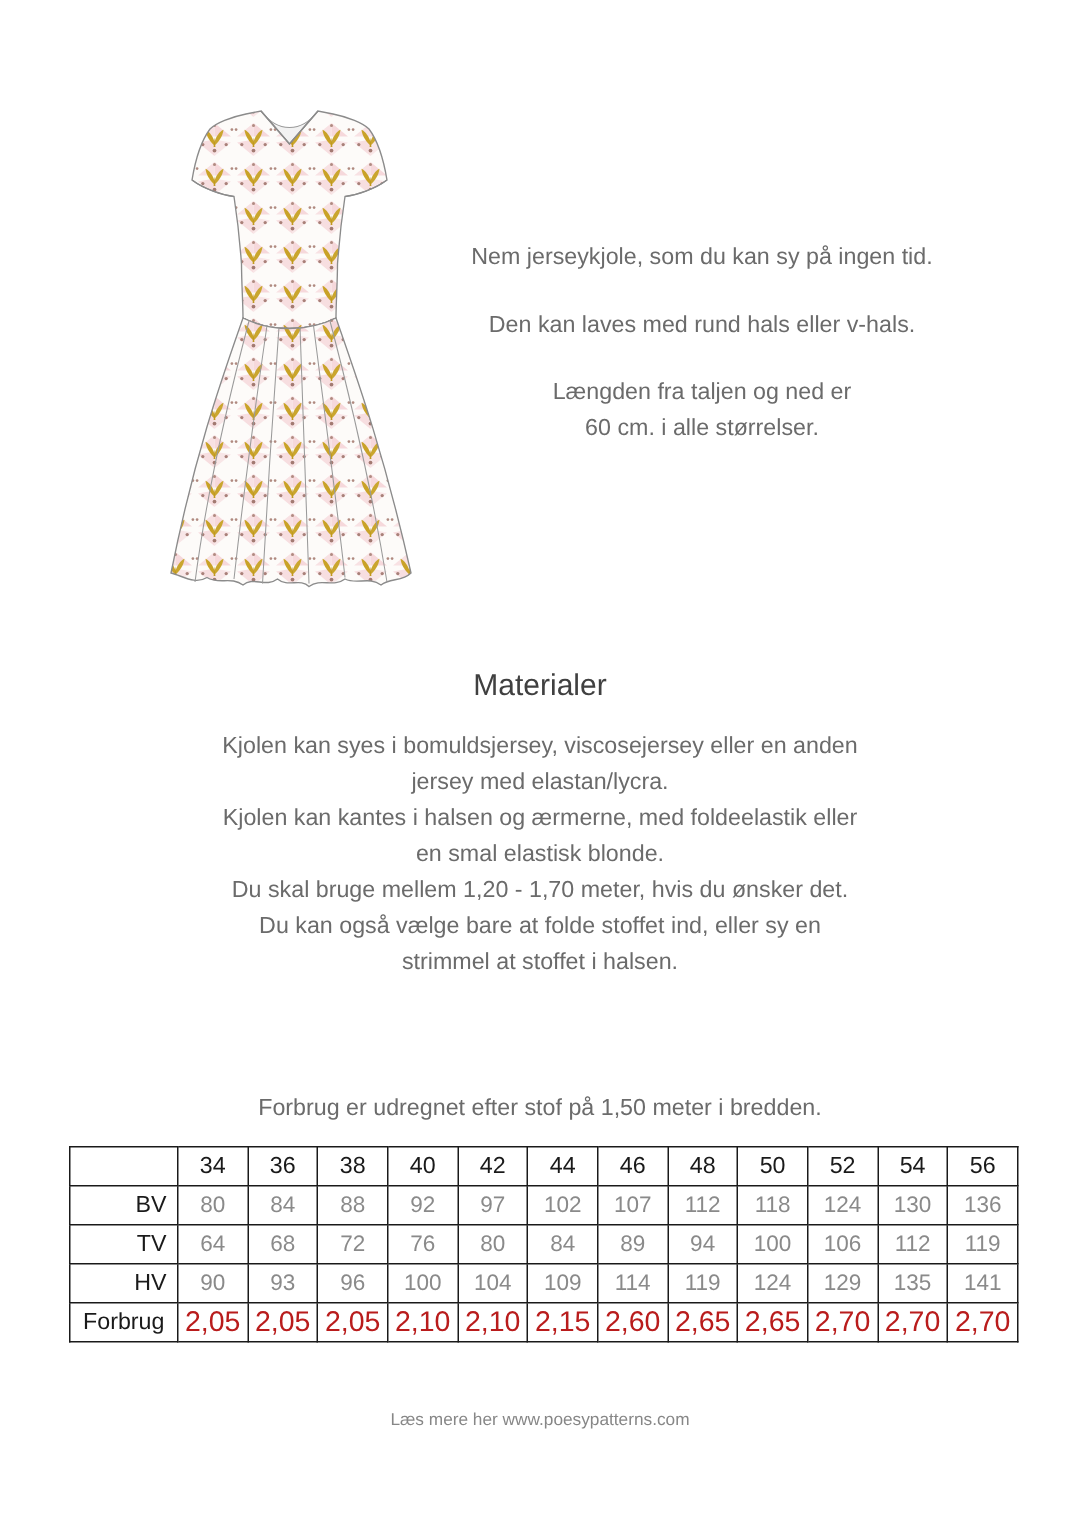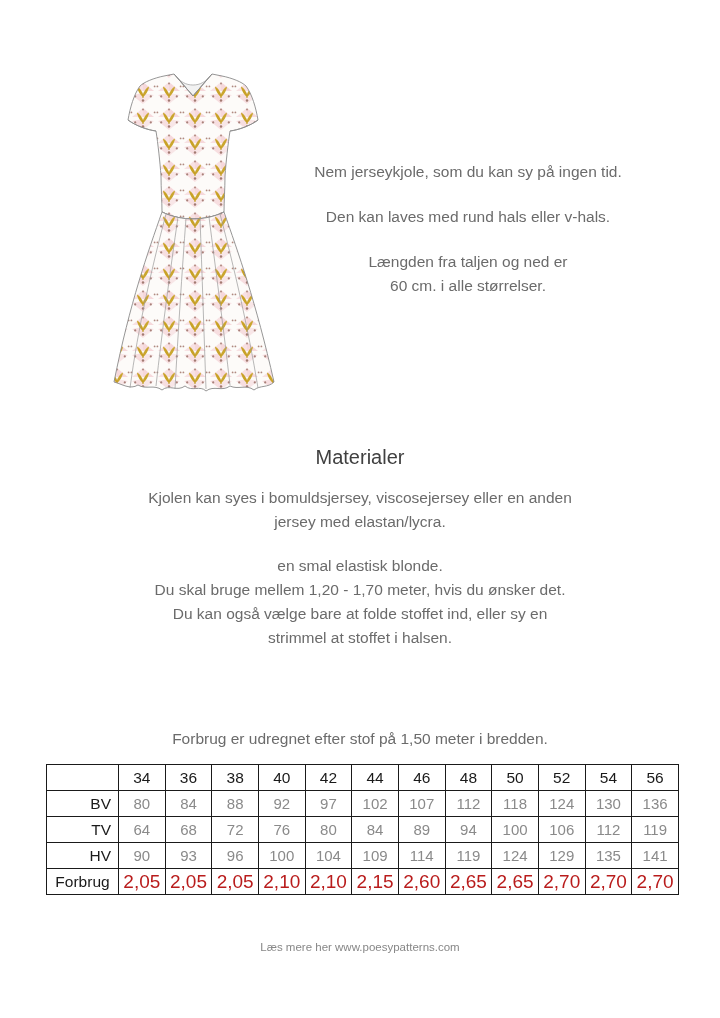--- a/index.html
+++ b/index.html
@@ -50,21 +50,20 @@
   }
   #materials-heading {
     font-size: 20px;
     line-height: 1.3;
     color: #404040;
     margin-bottom: 16px;
   }
   #materials-section .para {
     font-size: 15.5px;
     line-height: 1.55;
-    margin-bottom: 20px;
   }
   #materials-section .para:last-child { margin-bottom: 0; }
 
   
   #consumption-note {
     position: absolute;
     left: 60px;
     top: 730px;
     width: 600px;
     text-align: center;
@@ -266,20 +265,21 @@
 
 <div id="materials-section">
   <div id="materials-heading">Materialer</div>
 
   <div class="para">
     <div>Kjolen kan syes i bomuldsjersey, viscosejersey eller en anden</div>
     <div>jersey med elastan/lycra.</div>
   </div>
 
   <div class="para">
+    <div>Kjolen kan kantes i halsen og ærmerne, med foldeelastik eller</div>
     <div>en smal elastisk blonde.</div>
     <div>Du skal bruge mellem 1,20 - 1,70 meter, hvis du ønsker det.</div>
     <div>Du kan også vælge bare at folde stoffet ind, eller sy en</div>
     <div>strimmel at stoffet i halsen.</div>
   </div>
 </div>
 
 <div id="consumption-note">Forbrug er udregnet efter stof på 1,50 meter i bredden.</div>
 
 <div id="size-table-wrap">

